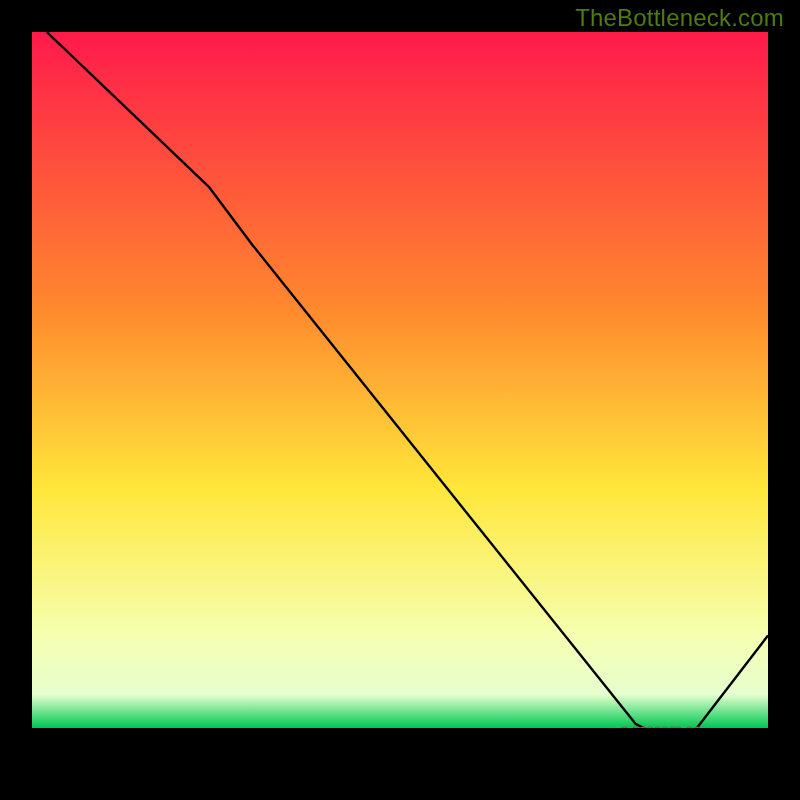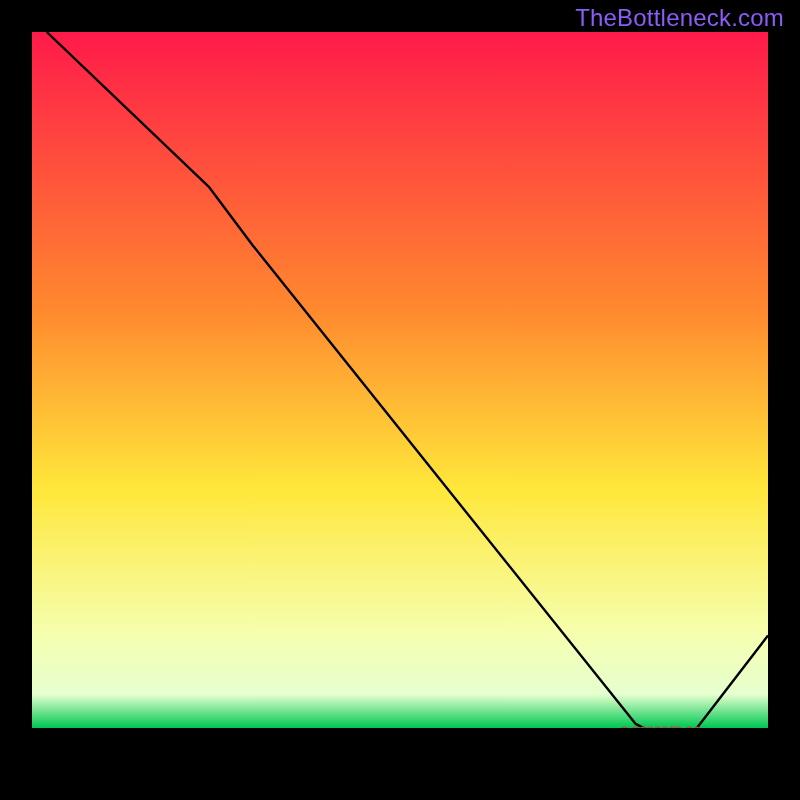--- a/index.html
+++ b/index.html
@@ -14,21 +14,21 @@
   .frame {
     position: relative;
     width: 800px;
     height: 800px;
     background: #000;
   }
   .watermark {
     position: absolute;
     top: 4px;
     right: 16px;
-    color: #8b5cf6;
+    color: #4d7c0f;
     font-size: 24px;
     letter-spacing: 0.2px;
     z-index: 3;
   }
   .plot {
     position: absolute;
     top: 32px;
     left: 32px;
     width: 736px;
     height: 736px;

